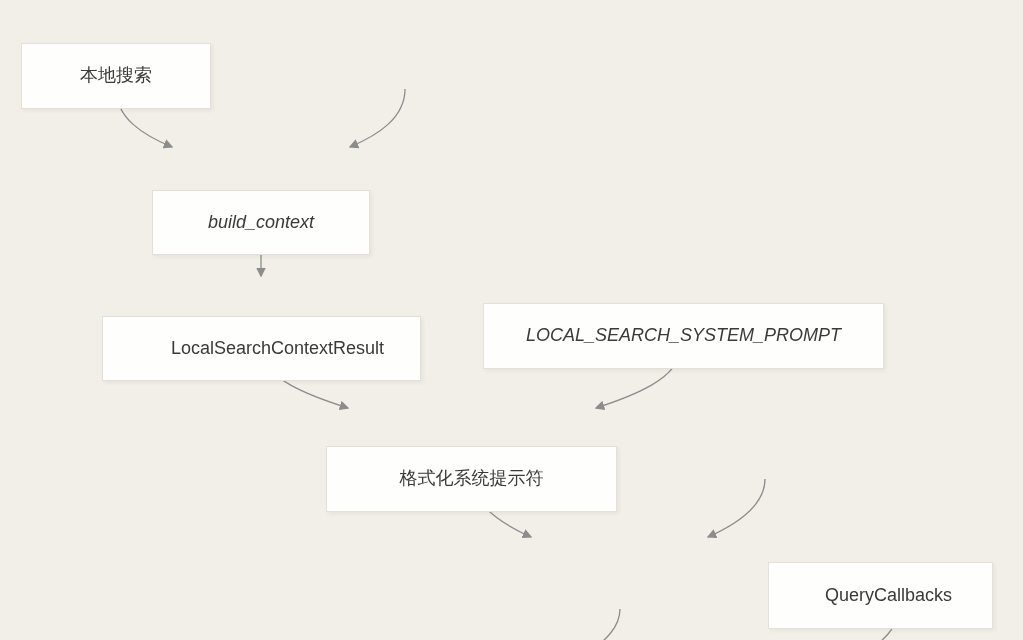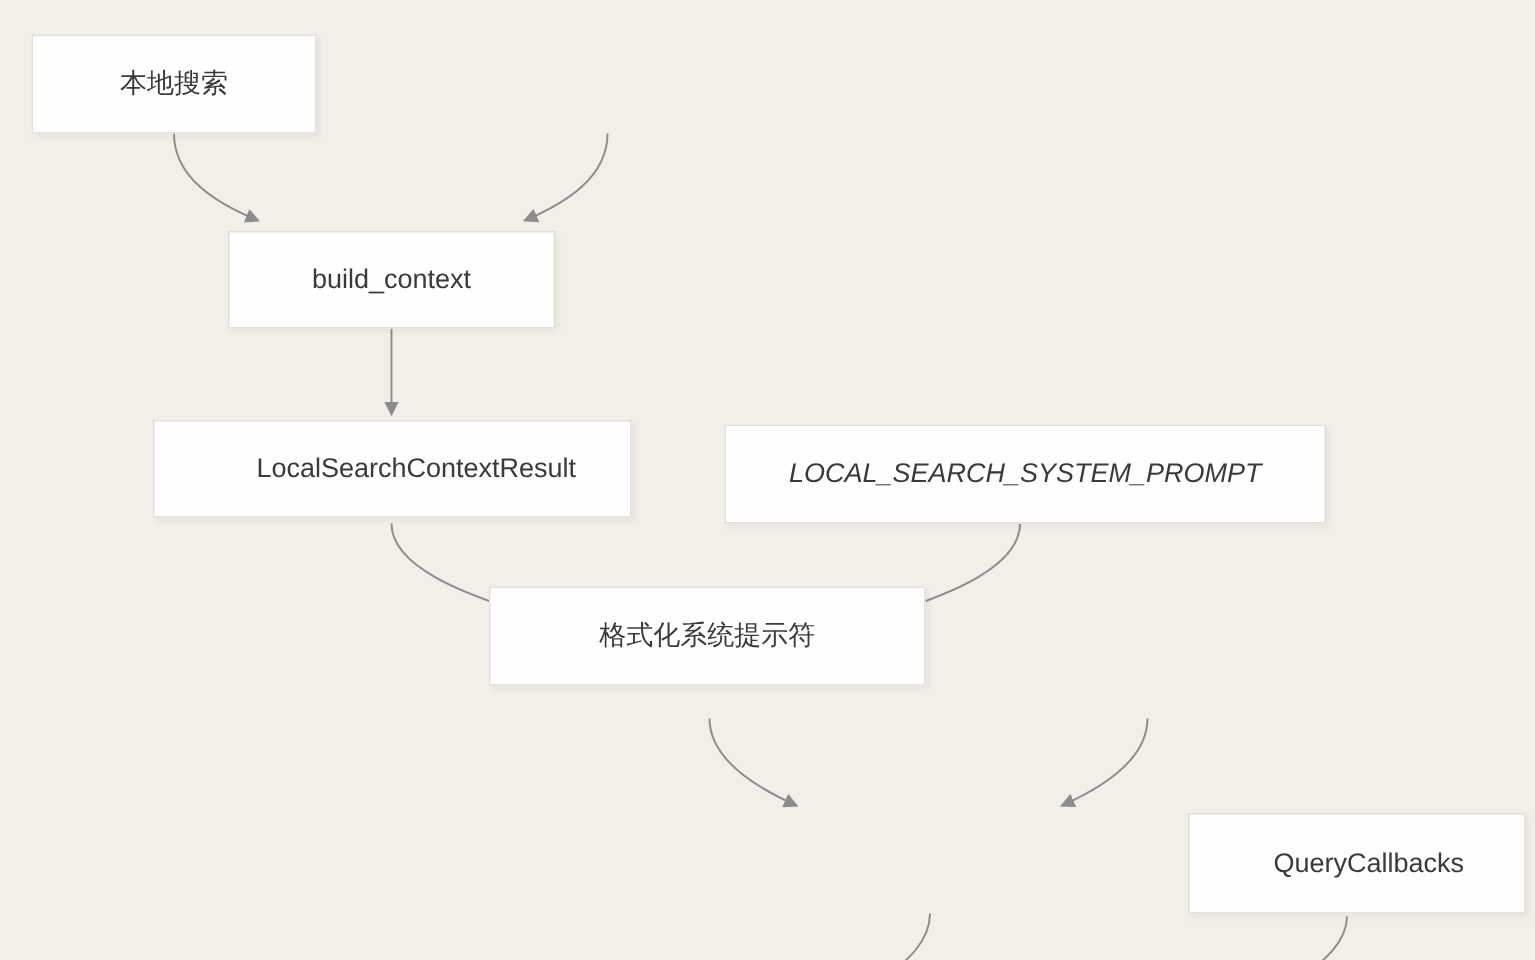--- a/index.html
+++ b/index.html
@@ -38,20 +38,21 @@
   }
   .node {
     position: absolute;
     background: var(--node-fill);
     border: 1px solid var(--node-border);
     box-shadow: 2px 2px 4px rgba(0,0,0,0.05);
     display: flex;
     align-items: center;
     justify-content: center;
     text-align: center;
+    margin-top: 20px;
   }
   .node .label {
     color: var(--node-text);
     font-size: 18px;
     line-height: 1.2;
     white-space: nowrap;
   }
 </style>
 </head>
 <body>
@@ -82,35 +83,35 @@
     <path class="edge-line" d="M620,609 C620,628 604,641 590,652"></path>
 
     <path class="edge-line" d="M898,611 C898,628 882,641 868,652"></path>
   </svg>
 
   <div class="node" style="left:21px; top:23px; width:190px; height:66px;">
     <span class="label">本地搜索</span>
   </div>
 
 
-  <div class="node" style="left:152px; top:154px; width:218px; height:65px;">
+  <div class="node" style="left:152px; top:170px; width:218px; height:65px;font-style:italic;">
     <span class="label">build_context</span>
   </div>
 
-  <div class="node" style="left:102px; top:280px; width:319px; height:65px;padding-left:32px;">
+  <div class="node" style="left:102px; top:296px; width:319px; height:65px;padding-left:32px;">
     <span class="label">LocalSearchContextResult</span>
   </div>
 
   <div class="node" style="left:483px; top:283px; width:401px; height:66px;font-style:italic;">
     <span class="label">LOCAL_SEARCH_SYSTEM_PROMPT</span>
   </div>
 
-  <div class="node" style="left:326px; top:391px; width:291px; height:66px;">
+  <div class="node" style="left:326px; top:426px; width:291px; height:66px;">
     <span class="label">格式化系统提示符</span>
   </div>
 
 
 
-  <div class="node" style="left:792px; top:542px; width:225px; height:67px;padding-left:16px;">
+  <div class="node" style="left:768px; top:542px; width:225px; height:67px;padding-left:16px;">
     <span class="label">QueryCallbacks</span>
   </div>
 
 </div>
 
 </body></html>

